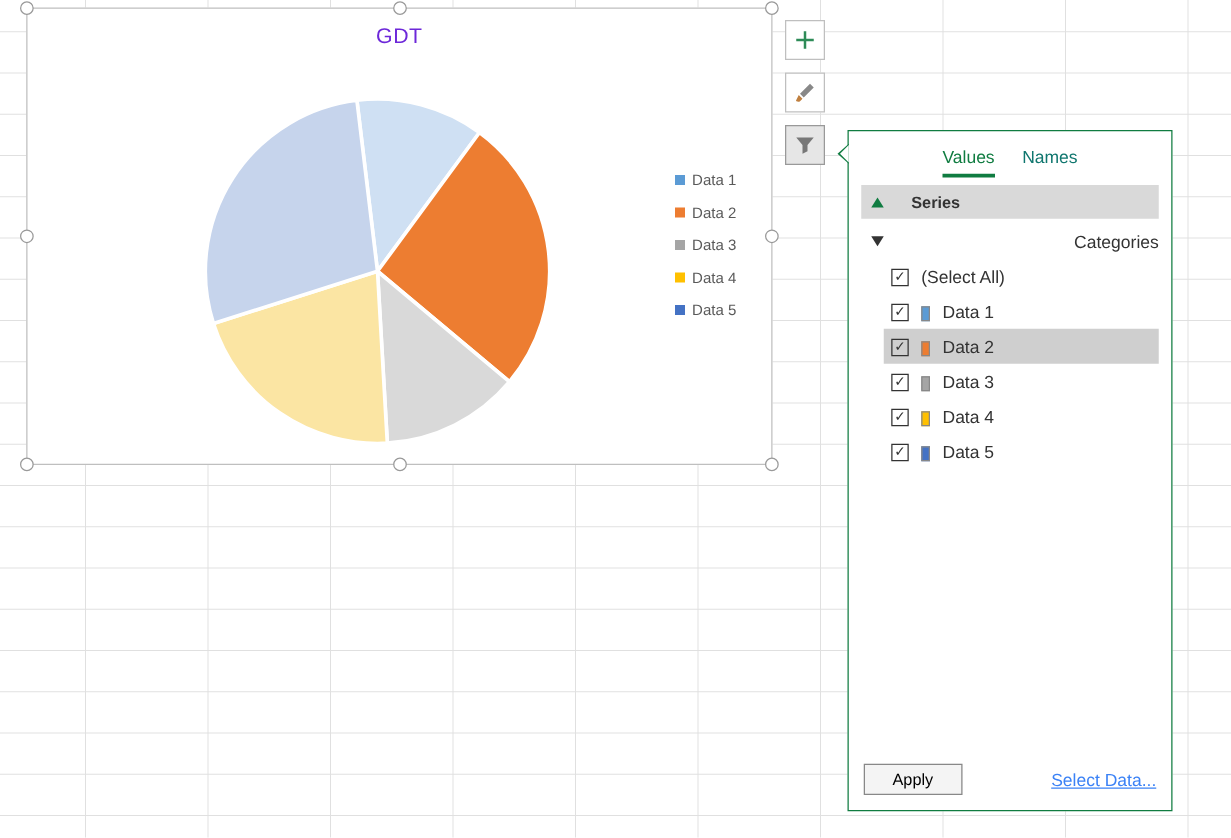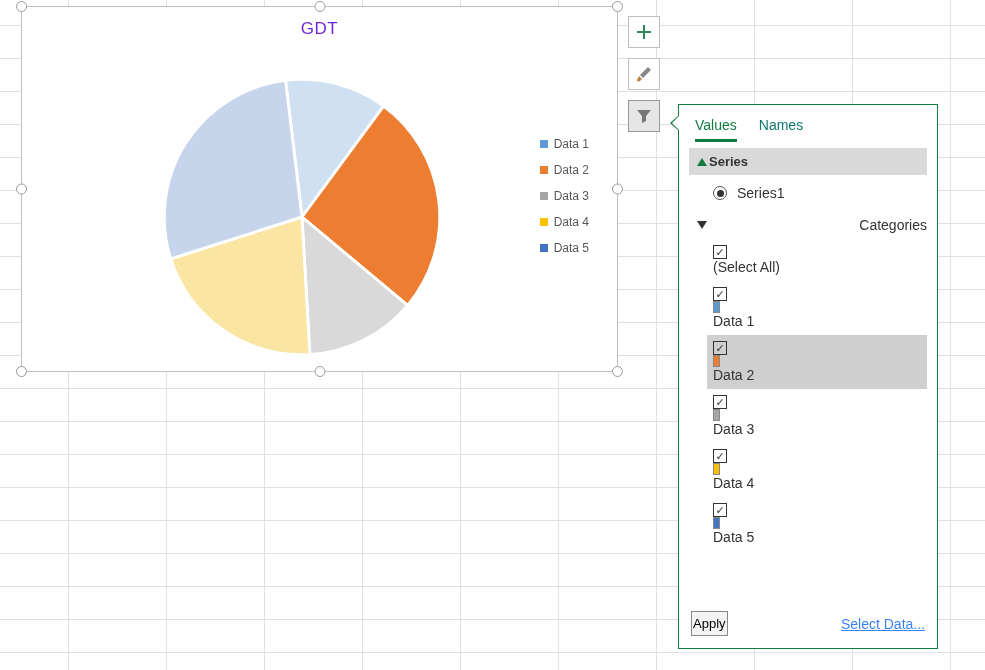--- a/index.html
+++ b/index.html
@@ -127,38 +127,39 @@
     width:0;height:0;
     border-top:7px solid transparent;
     border-bottom:7px solid transparent;
     border-right:7px solid #fff;
   }
   .tabs {
     display: flex;
     gap: 22px;
     padding: 12px 16px 0 16px;
     font-size: 14px;
+    justify-content: center;
   }
   .tab {
     padding-bottom: 6px;
     cursor: pointer;
     color: #0f766e;
   }
   .tab.active {
     color: #107c41;
     border-bottom: 3px solid #107c41;
   }
   .section-header {
     margin: 6px 10px 0 10px;
     padding: 6px 8px;
     background: #d9d9d9;
     font-weight: bold;
     display:flex;
     align-items:center;
-    gap:2px;
+    gap:22px;
   }
   .section-header .tri {
     width: 0; height: 0;
     border-left: 5px solid transparent;
     border-right: 5px solid transparent;
     border-bottom: 8px solid #107c41;
     transform: none;
   }
   .sub-header {
     margin: 10px 10px 4px 18px;
@@ -182,25 +183,24 @@
     font-size:14px;
   }
   .radio {
     width:14px;height:14px;border:1px solid #555;border-radius:50%;
     display:flex;align-items:center;justify-content:center;
   }
   .radio span{ width:7px;height:7px;background:#333;border-radius:50%; }
   .cat-list { margin: 2px 10px 0 28px; }
   .cat-row {
     display:flex;
-    align-items:flex-start;
-    gap:0;
+    align-items:flex-end;
+    gap:10px;
     padding:6px 6px;
     font-size:14px;
-    flex-direction:column;
   }
   .cat-row.hover { background:#cfcfcf; }
   .chk {
     width:14px;height:14px;border:1px solid #333;
     display:flex;align-items:center;justify-content:center;
     font-size:11px;line-height:1;
   }
   .chk.checked::after{ content:"✓"; }
   .color-chip {
     width:7px;height:12px;border:1px solid #888;
@@ -208,21 +208,21 @@
   .panel-footer {
     margin-top:auto;
     display:flex;
     justify-content:space-between;
     align-items:center;
     padding:10px 12px 12px 12px;
   }
   .apply-btn {
     border:1px solid #888;
     background:#f4f4f4;
-    padding:4px 1px;
+    padding:4px 22px;
     font-size:13px;
     cursor:pointer;
   }
   .select-data {
     color:#3b82f6;
     text-decoration:underline;
     cursor:pointer;
     font-size:14px;
   }
 </style>
@@ -299,26 +299,20 @@
 <div class="filter-panel">
   <div class="tabs">
     <div class="tab active">Values</div>
     <div class="tab">Names</div>
   </div>
 
   <div class="section-header">
     <span class="tri"></span>
     <span>Series</span>
   </div>
-  <div class="radio-row">
-    <span class="radio">
-        <span></span>
-      </span>
-    <span>Series1</span>
-  </div>
 
   <div class="sub-header">
     <span class="tri2"></span>
     <span>Categories</span>
   </div>
 
   <div class="cat-list" id="cat-list">
     <div class="cat-row">
       <span class="chk checked"></span>
       <span>(Select All)</span>

